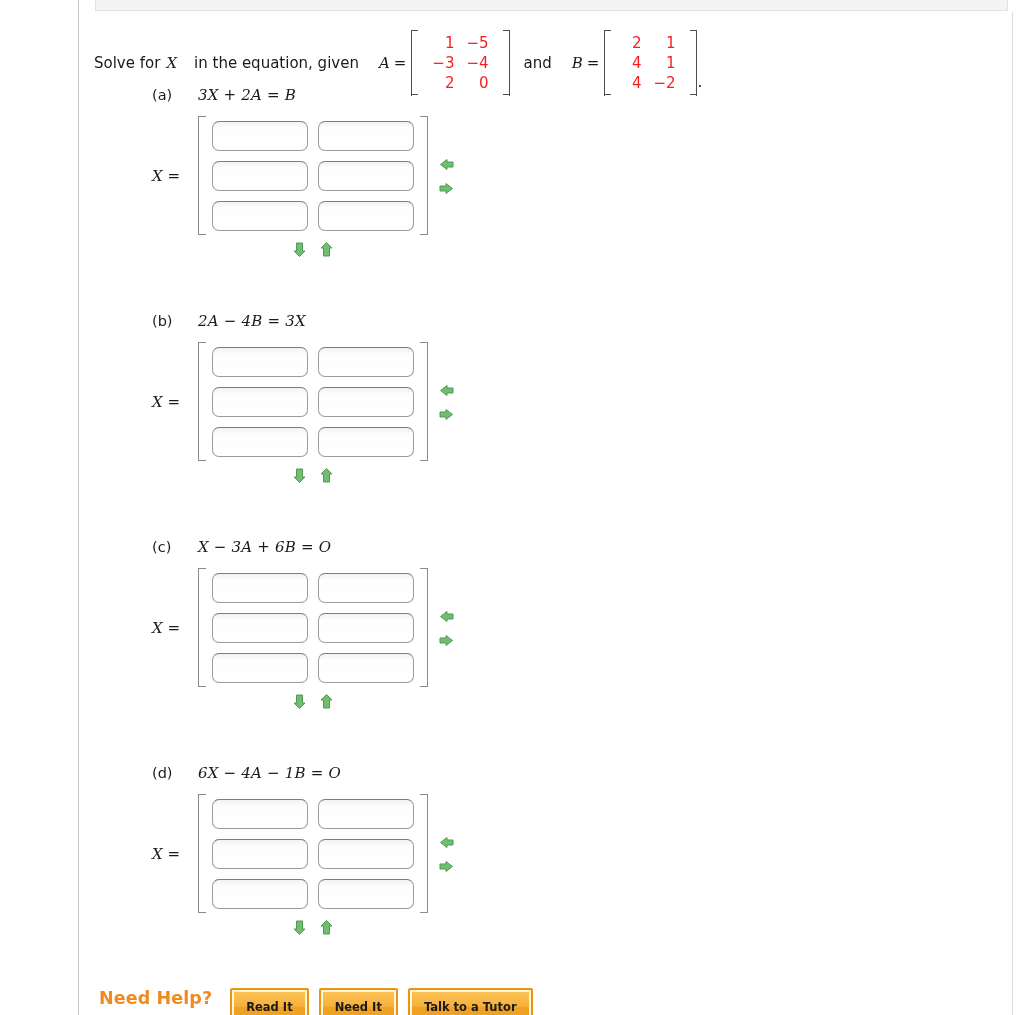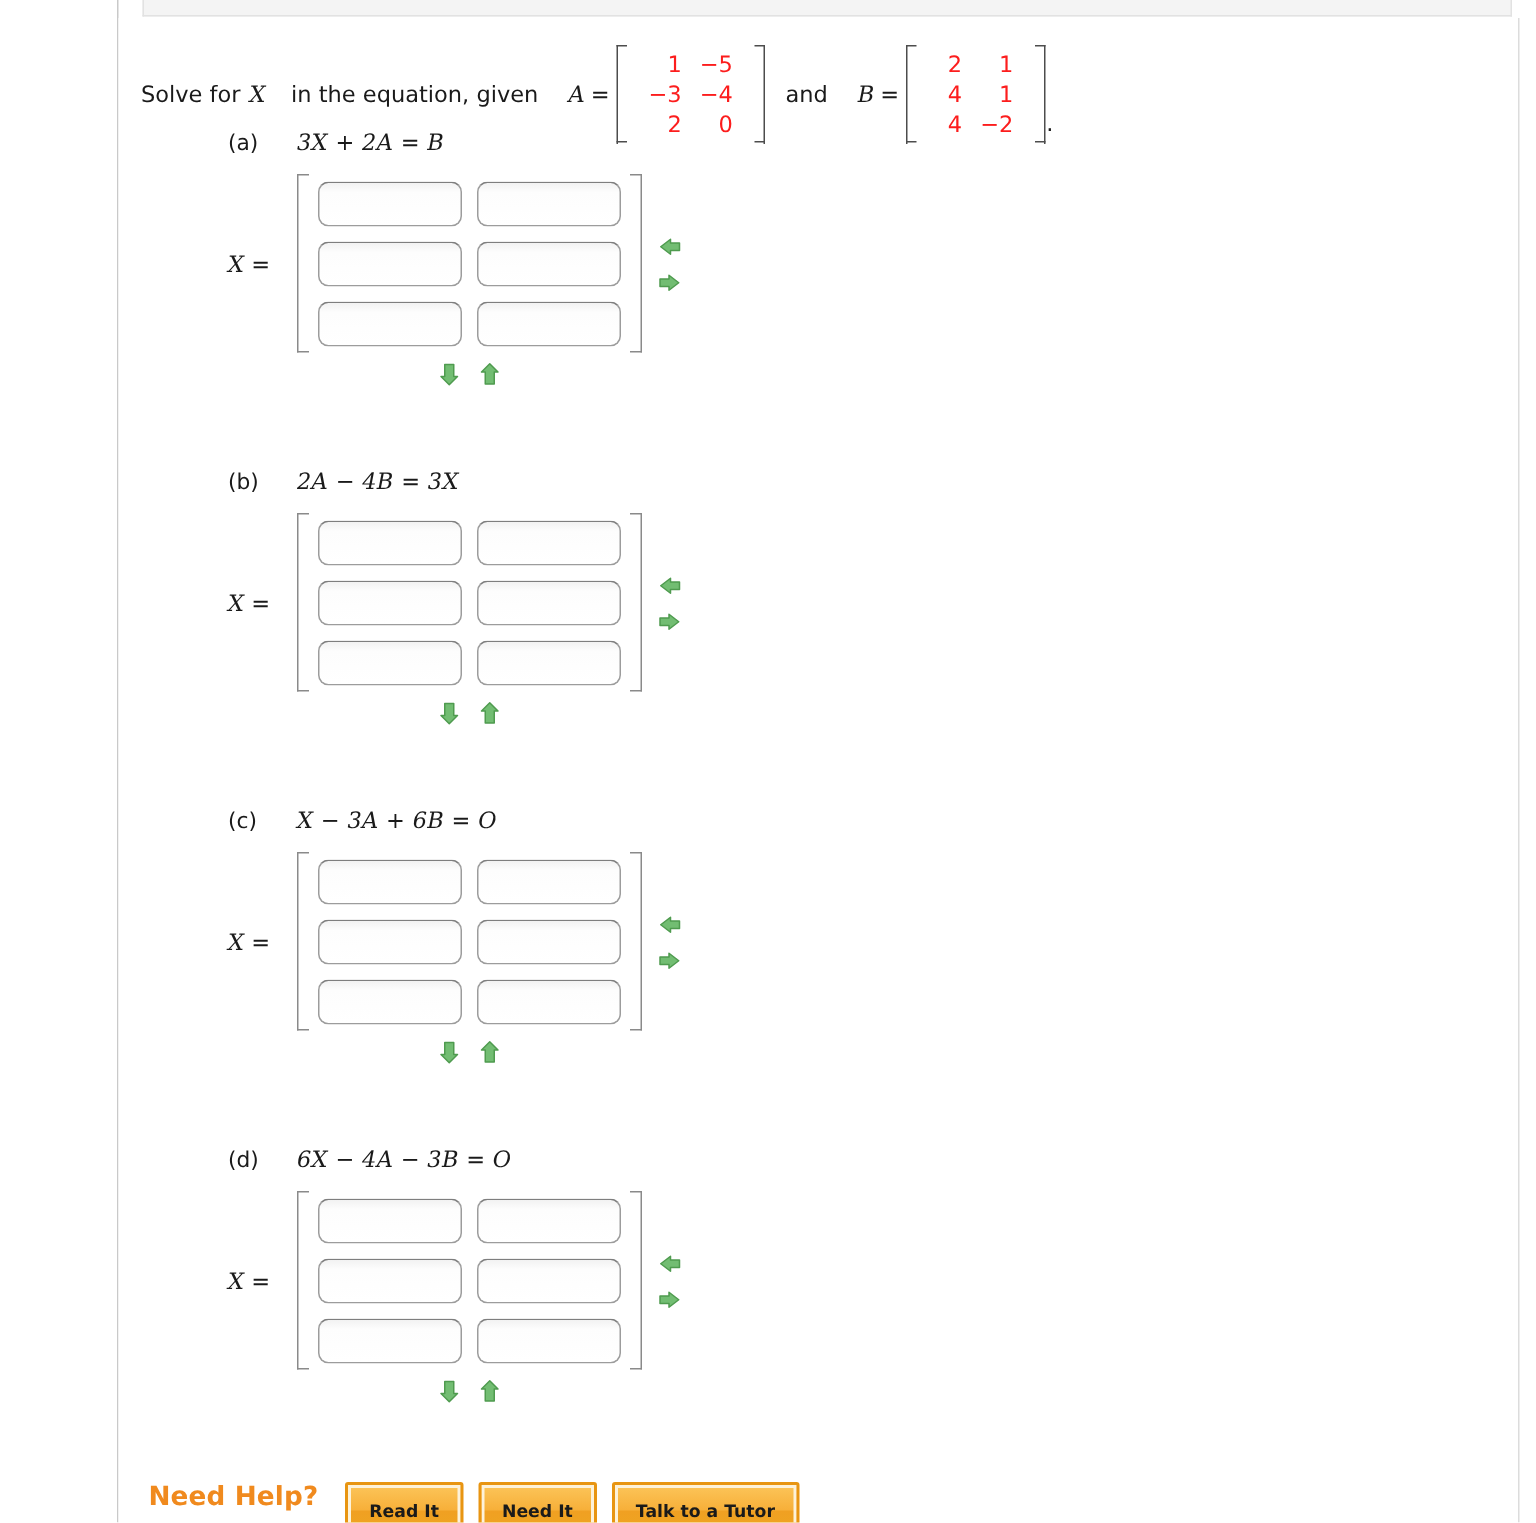--- a/index.html
+++ b/index.html
@@ -478,21 +478,21 @@
                 </svg>
           </button>
         </span>
       </span>
     </div>
   </div>
 
   <div class="part" style="top: 752px;">
     <div class="part-head">
       <span class="part-label">(d)</span>
-      <span class="part-eq"><span>6X</span>&nbsp;<span class="op">−</span>&nbsp;<span>4A</span>&nbsp;<span class="op">−</span>&nbsp;<span>3B</span>&nbsp;<span class="op">=</span>&nbsp;<span>O</span></span>
+      <span class="part-eq"><span>6X</span>&nbsp;<span class="op">−</span>&nbsp;<span>4A</span>&nbsp;<span class="op">−</span>&nbsp;<span>1B</span>&nbsp;<span class="op">=</span>&nbsp;<span>O</span></span>
     </div>
     <div class="ans-row">
       <span class="xeq"><span class="x">X</span>&nbsp;=</span>
       <span class="widget">
         <span class="abrk l">
               <i class="v"></i>
               <i class="t"></i>
               <i class="b"></i>
             </span>
         <span class="cells">

